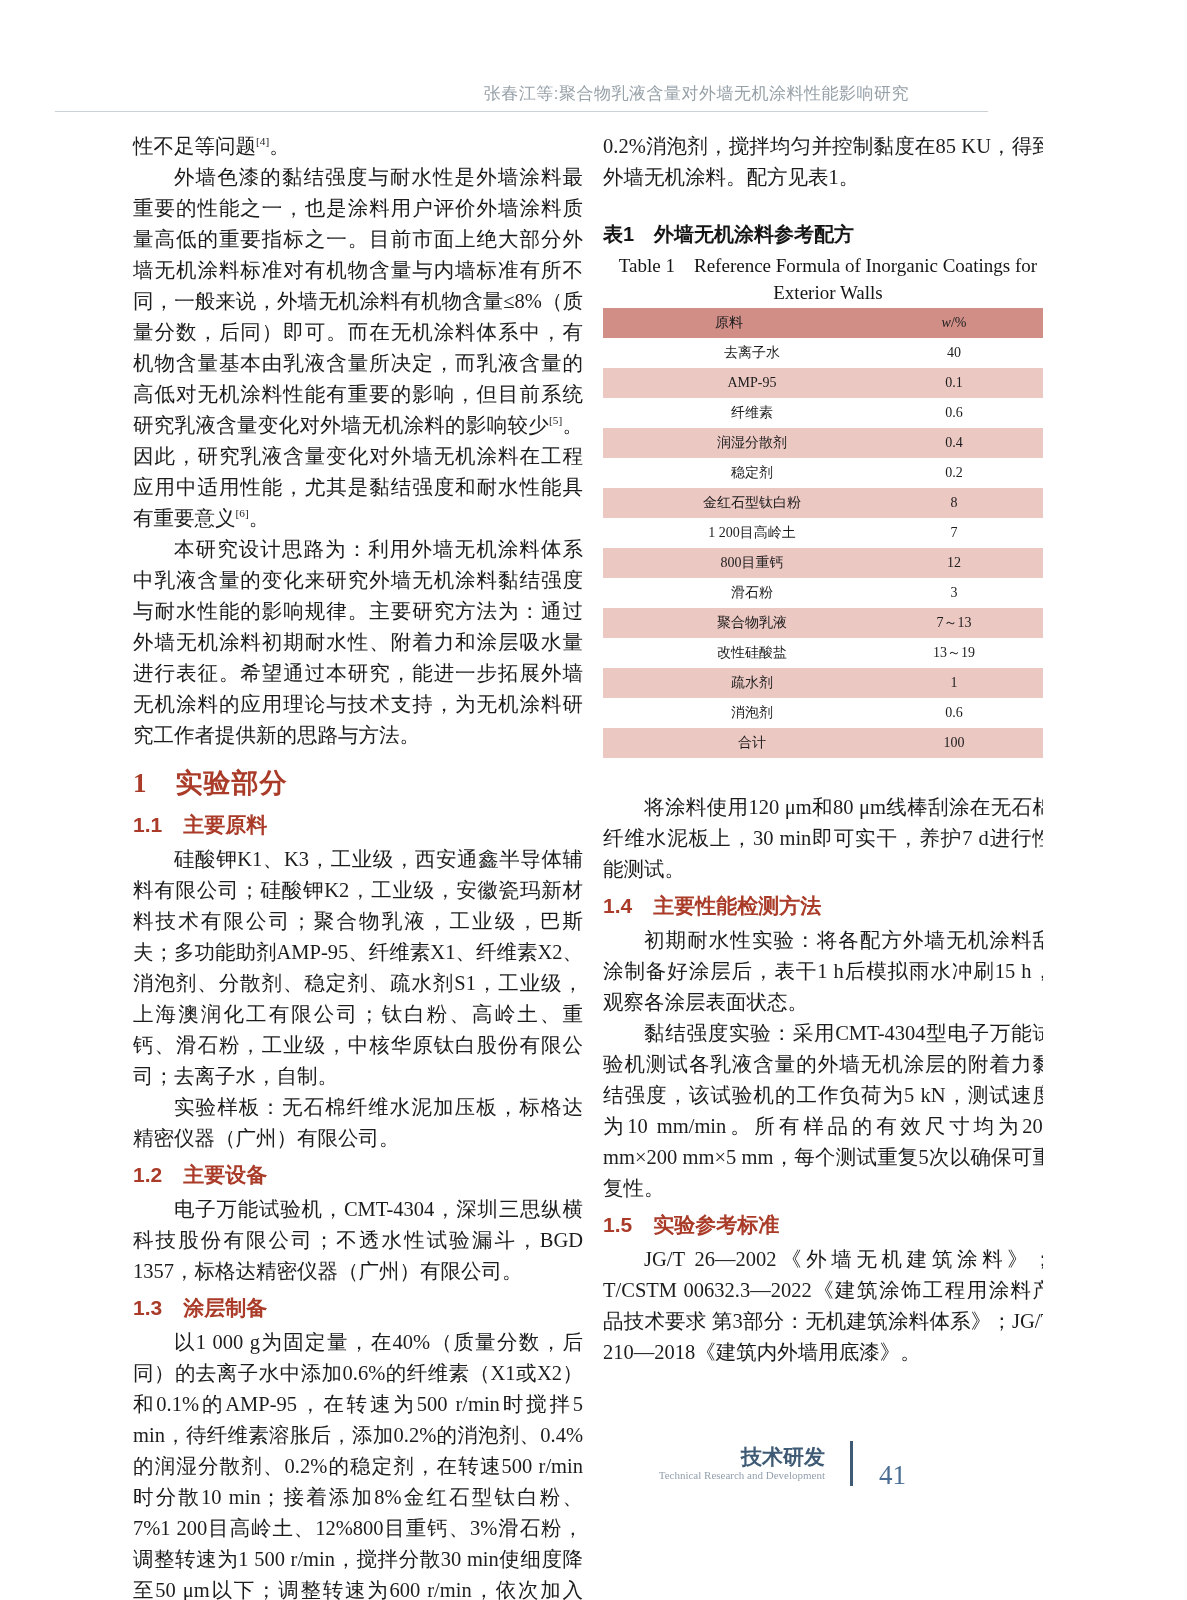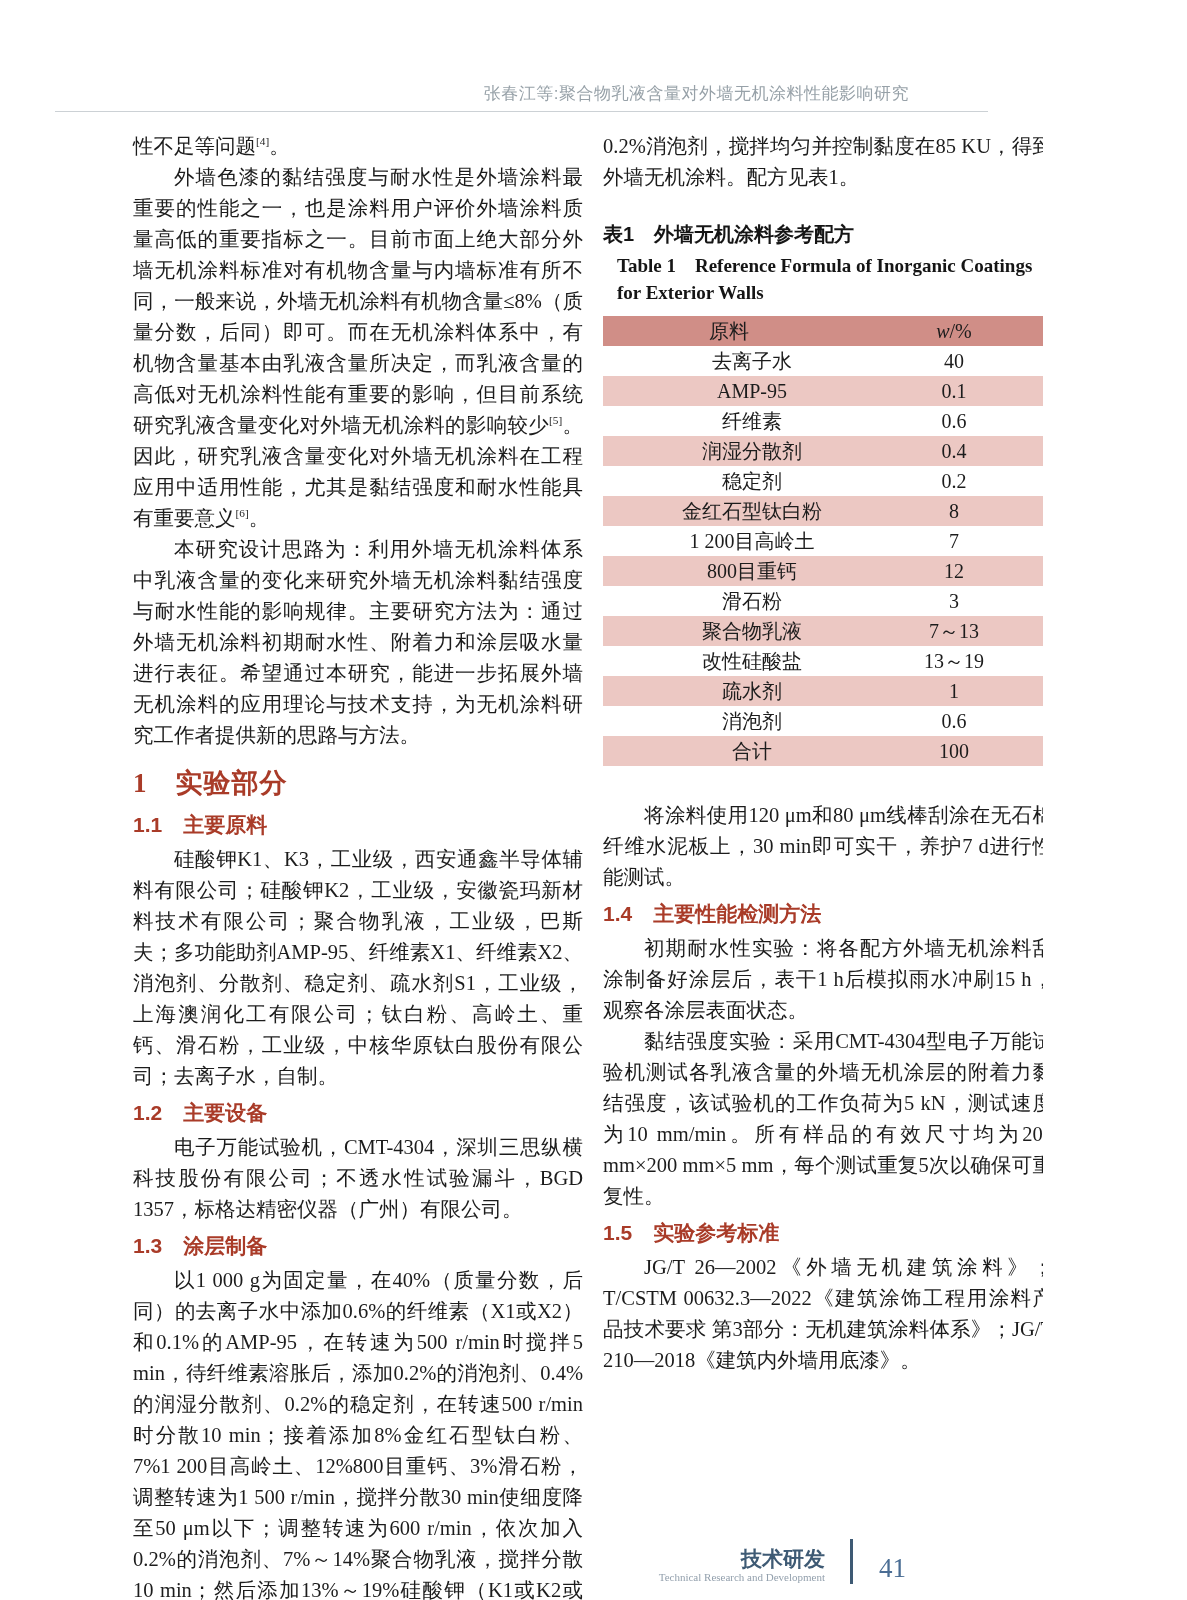--- a/index.html
+++ b/index.html
@@ -74,49 +74,49 @@
   .tbl-caption-zh{
     margin-top:28px;
     text-align:left;
     font-family:"Liberation Sans","DejaVu Sans",sans-serif;
     font-weight:bold;
     font-size:20px;
     color:#151515;
   }
   .tbl-caption-en{
     margin-top:4px;
-    text-align:left;
-    font-weight:bold;
+    text-align:center;
+    font-weight:normal;
     font-size:19px;
     line-height:27px;
     padding:0 14px;
     color:#151515;
   }
   table.formula{
-    margin-top:10px;
+    margin-top:2px;
     width:100%;
     border-collapse:collapse;
-    font-size:20px;
+    font-size:14px;
   }
   table.formula th, table.formula td{
     height:30px;
     padding:0;
     font-weight:normal;
     vertical-align:middle;
   }
   table.formula thead tr{background:var(--th-bg);}
   table.formula .c1{width:56%;text-align:center;padding-left:46px;}
   table.formula .c2{width:44%;text-align:center;}
   table.formula th.c1{text-align:center;padding-left:0;}
   table.formula tbody tr:nth-child(even){background:var(--row-bg);}
   .after-table{margin-top:34px !important;}
   
   .footer{
-    position:absolute;top:1528px;right:137px;
-    display:flex;align-items:flex-end;gap:17px;
+    position:absolute;top:1435px;right:137px;
+    display:flex;align-items:center;gap:17px;
   }
   .footer-labels{text-align:right;}
   .footer-zh{
     font-family:"Liberation Sans","DejaVu Sans",sans-serif;
     font-weight:bold;font-size:21px;line-height:23px;
     color:var(--footer-dark);
   }
   .footer-en{
     font-size:11px;line-height:14px;
     color:var(--footer-light);
@@ -142,20 +142,21 @@
 
   <div class="columns">
 
     <div class="col">
       <p class="noindent"><span>性不足等问题</span><sup>[4]</sup><span>。</span></p>
       <p><span>外墙色漆的黏结强度与耐水性是外墙涂料最重要的性能之一，也是涂料用户评价外墙涂料质量高低的重要指标之一。目前市面上绝大部分外墙无机涂料标准对有机物含量与内墙标准有所不同，一般来说，外墙无机涂料有机物含量≤8%（质量分数，后同）即可。而在无机涂料体系中，有机物含量基本由乳液含量所决定，而乳液含量的高低对无机涂料性能有重要的影响，但目前系统研究乳液含量变化对外墙无机涂料的影响较少</span><sup>[5]</sup><span>。因此，研究乳液含量变化对外墙无机涂料在工程应用中适用性能，尤其是黏结强度和耐水性能具有重要意义</span><sup>[6]</sup><span>。</span></p>
       <p>本研究设计思路为：利用外墙无机涂料体系中乳液含量的变化来研究外墙无机涂料黏结强度与耐水性能的影响规律。主要研究方法为：通过外墙无机涂料初期耐水性、附着力和涂层吸水量进行表征。希望通过本研究，能进一步拓展外墙无机涂料的应用理论与技术支持，为无机涂料研究工作者提供新的思路与方法。</p>
       <h1 class="sec">1　实验部分</h1>
       <h2 class="sub">1.1　主要原料</h2>
       <p>硅酸钾K1、K3，工业级，西安通鑫半导体辅料有限公司；硅酸钾K2，工业级，安徽瓷玛新材料技术有限公司；聚合物乳液，工业级，巴斯夫；多功能助剂AMP-95、纤维素X1、纤维素X2、消泡剂、分散剂、稳定剂、疏水剂S1，工业级，上海澳润化工有限公司；钛白粉、高岭土、重钙、滑石粉，工业级，中核华原钛白股份有限公司；去离子水，自制。</p>
+      <p>实验样板：无石棉纤维水泥加压板，标格达精密仪器（广州）有限公司。</p>
       <h2 class="sub">1.2　主要设备</h2>
       <p>电子万能试验机，CMT-4304，深圳三思纵横科技股份有限公司；不透水性试验漏斗，BGD 1357，标格达精密仪器（广州）有限公司。</p>
       <h2 class="sub">1.3　涂层制备</h2>
       <p>以1 000 g为固定量，在40%（质量分数，后同）的去离子水中添加0.6%的纤维素（X1或X2）和0.1%的AMP-95，在转速为500 r/min时搅拌5 min，待纤维素溶胀后，添加0.2%的消泡剂、0.4%的润湿分散剂、0.2%的稳定剂，在转速500 r/min时分散10 min；接着添加8%金红石型钛白粉、7%1 200目高岭土、12%800目重钙、3%滑石粉，调整转速为1 500 r/min，搅拌分散30 min使细度降至50 μm以下；调整转速为600 r/min，依次加入0.2%的消泡剂、7%～14%聚合物乳液，搅拌分散10 min；然后添加13%～19%硅酸钾（K1或K2或K3），搅拌10 min，再逐步添加1%有机硅疏水剂S1、</p>
     </div>
 
     <div class="col">
       <p class="noindent">0.2%消泡剂，搅拌均匀并控制黏度在85 KU，得到外墙无机涂料。配方见表1。</p>
 
       <div class="tbl-caption-zh">表1　外墙无机涂料参考配方</div>

